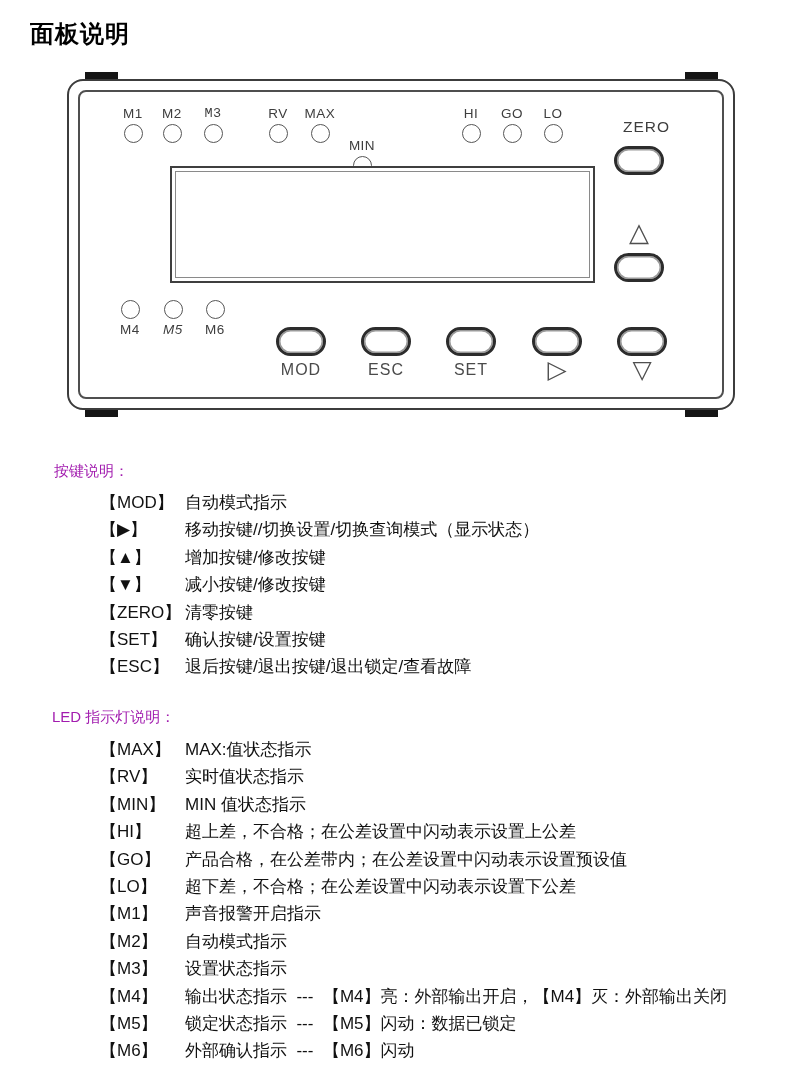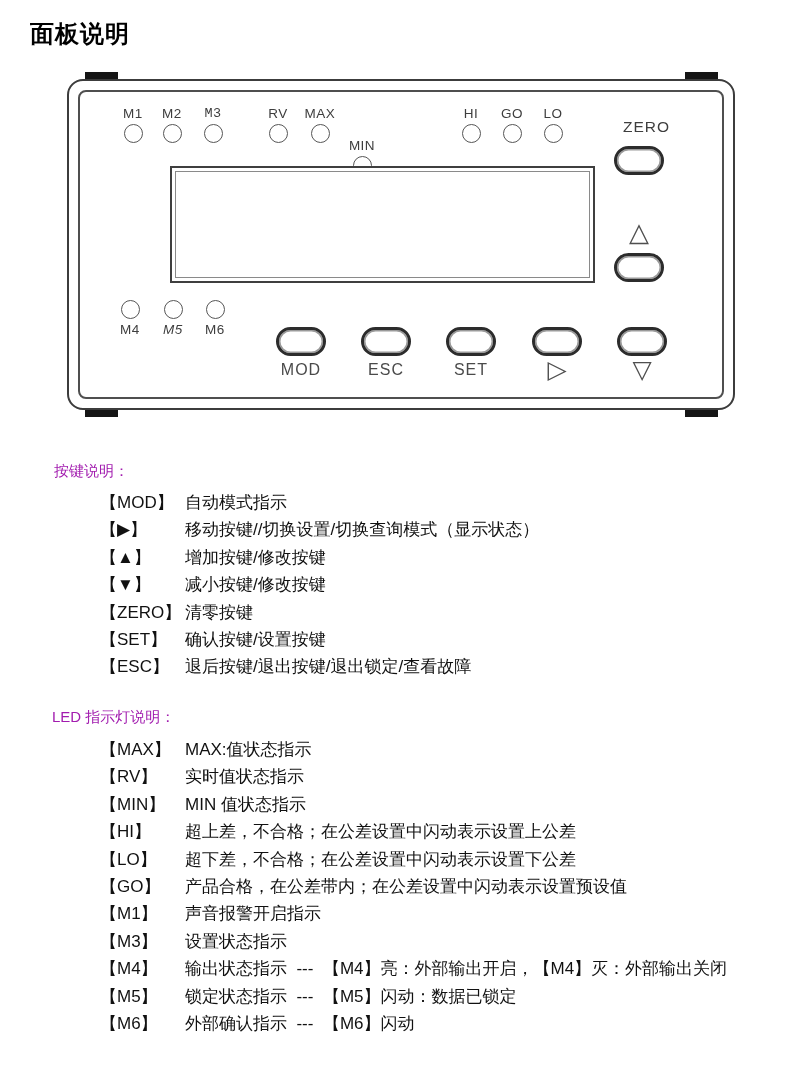--- a/index.html
+++ b/index.html
@@ -138,22 +138,23 @@
       <div class="trow"><span class="tkey">【SET】</span><span class="tdesc">确认按键/设置按键</span></div>
       <div class="trow"><span class="tkey">【ESC】</span><span class="tdesc">退后按键/退出按键/退出锁定/查看故障</span></div>
     </div>
 
   <div class="sec-heading" style="left:52px;top:708px;">LED 指示灯说明：</div>
   <div class="rows" id="led-rows" style="top:739px;">
       <div class="trow"><span class="tkey">【MAX】</span><span class="tdesc">MAX:值状态指示</span></div>
       <div class="trow"><span class="tkey">【RV】</span><span class="tdesc">实时值状态指示</span></div>
       <div class="trow"><span class="tkey">【MIN】</span><span class="tdesc">MIN 值状态指示</span></div>
       <div class="trow"><span class="tkey">【HI】</span><span class="tdesc">超上差，不合格；在公差设置中闪动表示设置上公差</span></div>
+      <div class="trow"><span class="tkey">【GO】</span><span class="tdesc">产品合格，在公差带内；在公差设置中闪动表示设置预设值</span></div>
       <div class="trow"><span class="tkey">【LO】</span><span class="tdesc">超下差，不合格；在公差设置中闪动表示设置下公差</span></div>
-      <div class="trow"><span class="tkey">【GO】</span><span class="tdesc">产品合格，在公差带内；在公差设置中闪动表示设置预设值</span></div>
       <div class="trow"><span class="tkey">【M1】</span><span class="tdesc">声音报警开启指示</span></div>
+      <div class="trow"><span class="tkey">【M2】</span><span class="tdesc">自动模式指示</span></div>
       <div class="trow"><span class="tkey">【M3】</span><span class="tdesc">设置状态指示</span></div>
       <div class="trow"><span class="tkey">【M4】</span><span class="tdesc">输出状态指示  ---  【M4】亮：外部输出开启，【M4】灭：外部输出关闭</span></div>
       <div class="trow"><span class="tkey">【M5】</span><span class="tdesc">锁定状态指示  ---  【M5】闪动：数据已锁定</span></div>
       <div class="trow"><span class="tkey">【M6】</span><span class="tdesc">外部确认指示  ---  【M6】闪动</span></div>
     </div>
 
 </div>
 
 </body></html>

